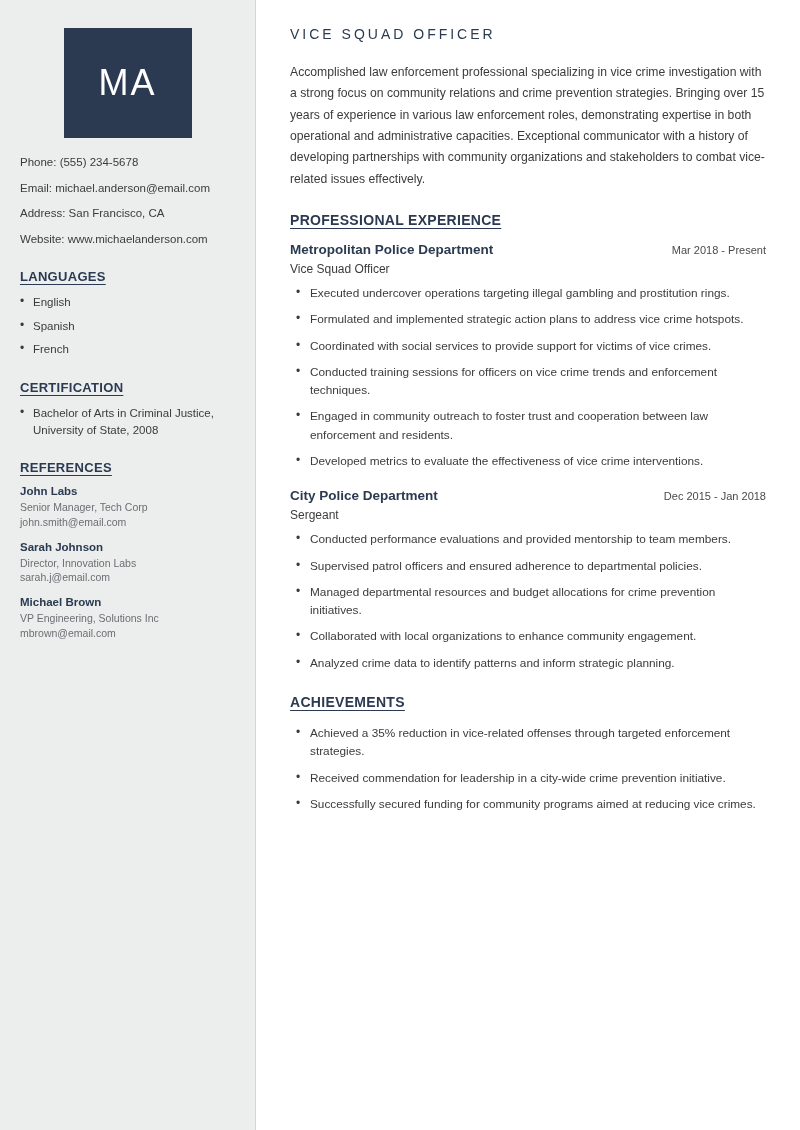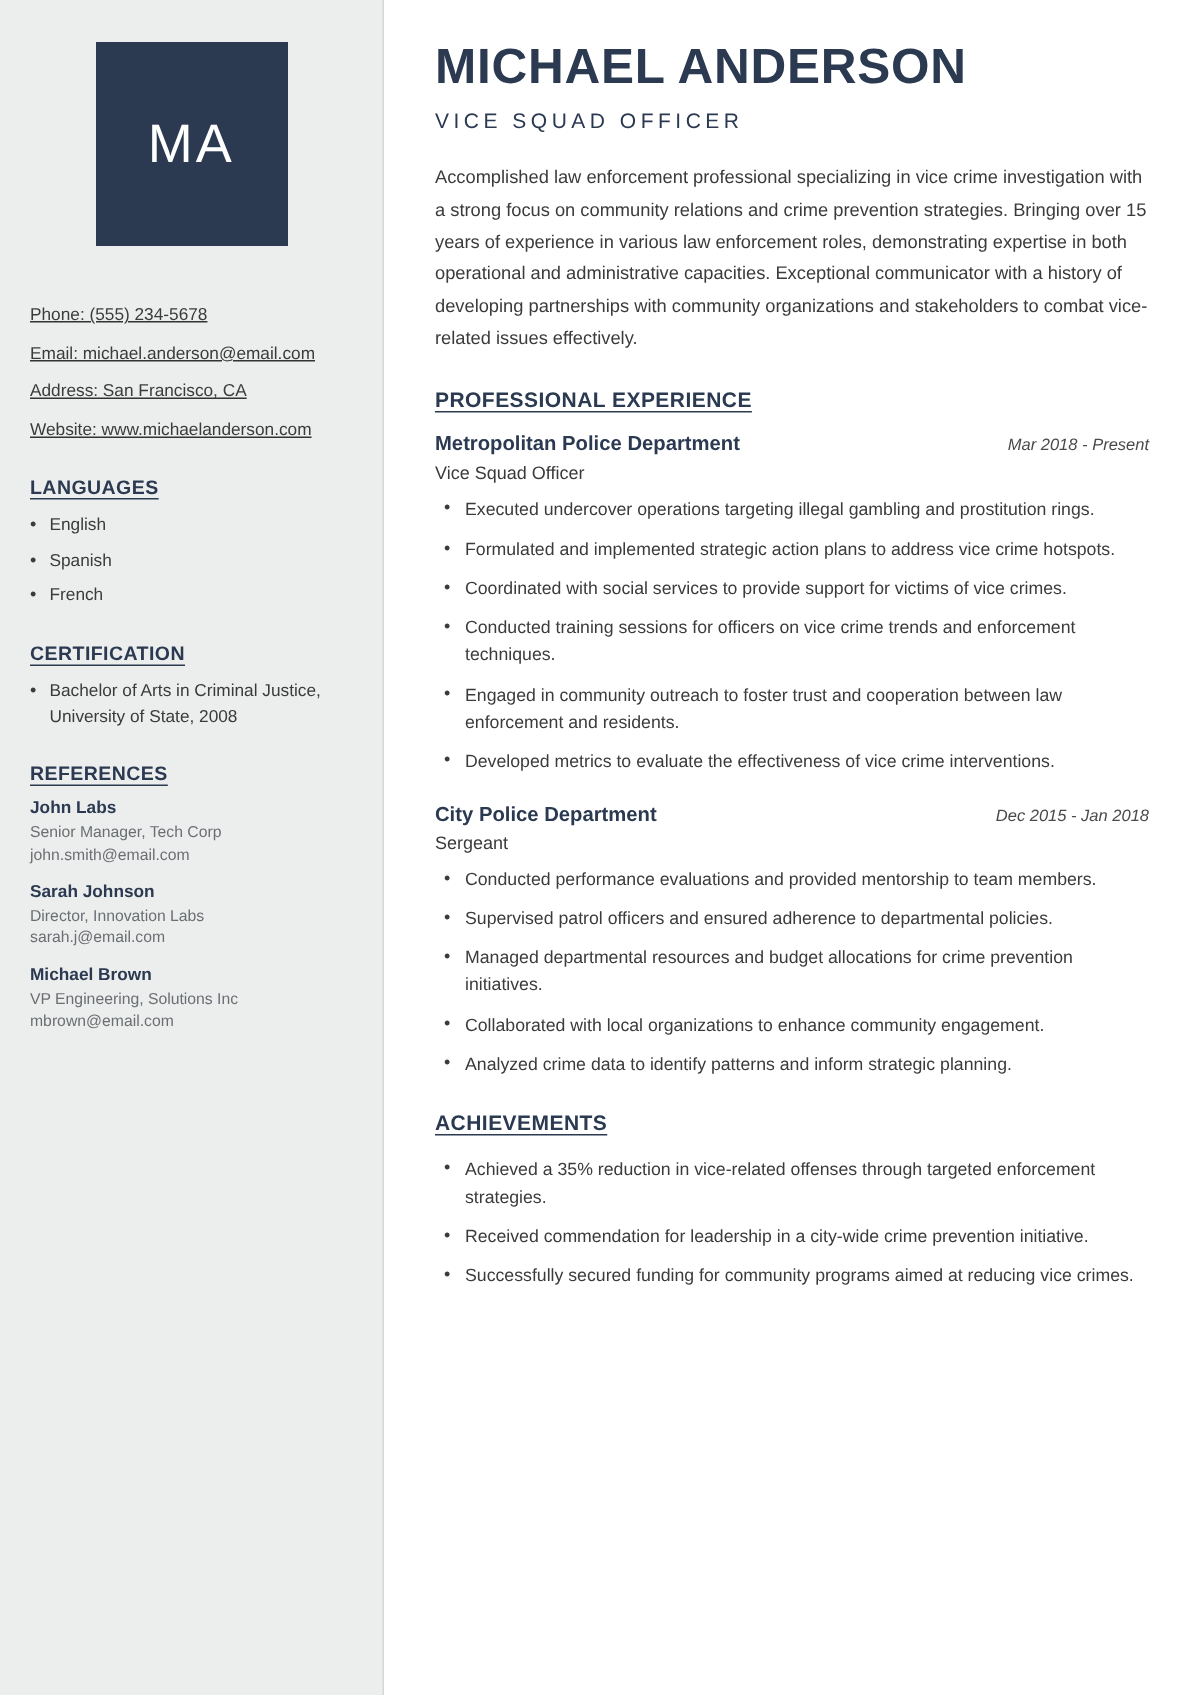--- a/index.html
+++ b/index.html
@@ -26,38 +26,37 @@
   .sidebar {
     width: 256px;
     min-width: 256px;
     background: #eceded;
     border-right: 1px solid #d4d6d7;
     box-sizing: border-box;
     padding: 24px 20px 20px 20px;
   }
   .avatar {
     width: 128px;
-    height: 136px;
+    height: 110px;
     margin: 4px auto 0 auto;
     background: #2b3a51;
     display: flex;
     align-items: center;
     justify-content: center;
   }
   .avatar-initials {
     color: #ffffff;
     font-size: 36px;
     letter-spacing: 2px;
     font-weight: 400;
     font-family: "Liberation Sans", sans-serif;
   }
 
   .contact-block {
-    margin-top: 39px;
-    text-decoration: underline;
+    margin-top: 17px;
   }
   .contact-line {
     font-size: 11.5px;
     color: #3b3b3b;
     line-height: 1.35;
     margin-bottom: 10px;
     word-break: break-word;
   }
 
   .side-section {
@@ -156,21 +155,20 @@
     justify-content: space-between;
     gap: 36px;
   }
   .job-company {
     font-size: 13.5px;
     font-weight: bold;
     color: #2b3a51;
   }
   .job-dates {
     font-size: 11px;
-    font-style: italic;
     color: #4a4a4a;
     white-space: nowrap;
     padding-left: 10px;
   }
   .job-role {
     font-size: 12px;
     color: #3b3b3b;
     margin-top: 5px;
     margin-bottom: 8px;
   }
@@ -253,21 +251,20 @@
         <div class="ref-name">Michael Brown</div>
         <div class="ref-role">VP Engineering, Solutions Inc</div>
         <div class="ref-email">mbrown@email.com</div>
       </div>
     </div>
 
   </aside>
 
   <main class="main">
 
-    <h1 class="name">MICHAEL ANDERSON</h1>
     <div class="title">VICE SQUAD OFFICER</div>
 
     <div class="summary">Accomplished law enforcement professional specializing in vice crime investigation with a strong focus on community relations and crime prevention strategies. Bringing over 15 years of experience in various law enforcement roles, demonstrating expertise in both operational and administrative capacities. Exceptional communicator with a history of developing partnerships with community organizations and stakeholders to combat vice-related issues effectively.</div>
 
     <div>
       <div class="main-heading">PROFESSIONAL EXPERIENCE</div>
 
       <div class="job">
         <div class="job-head">
           <span class="job-company">Metropolitan Police Department</span>

